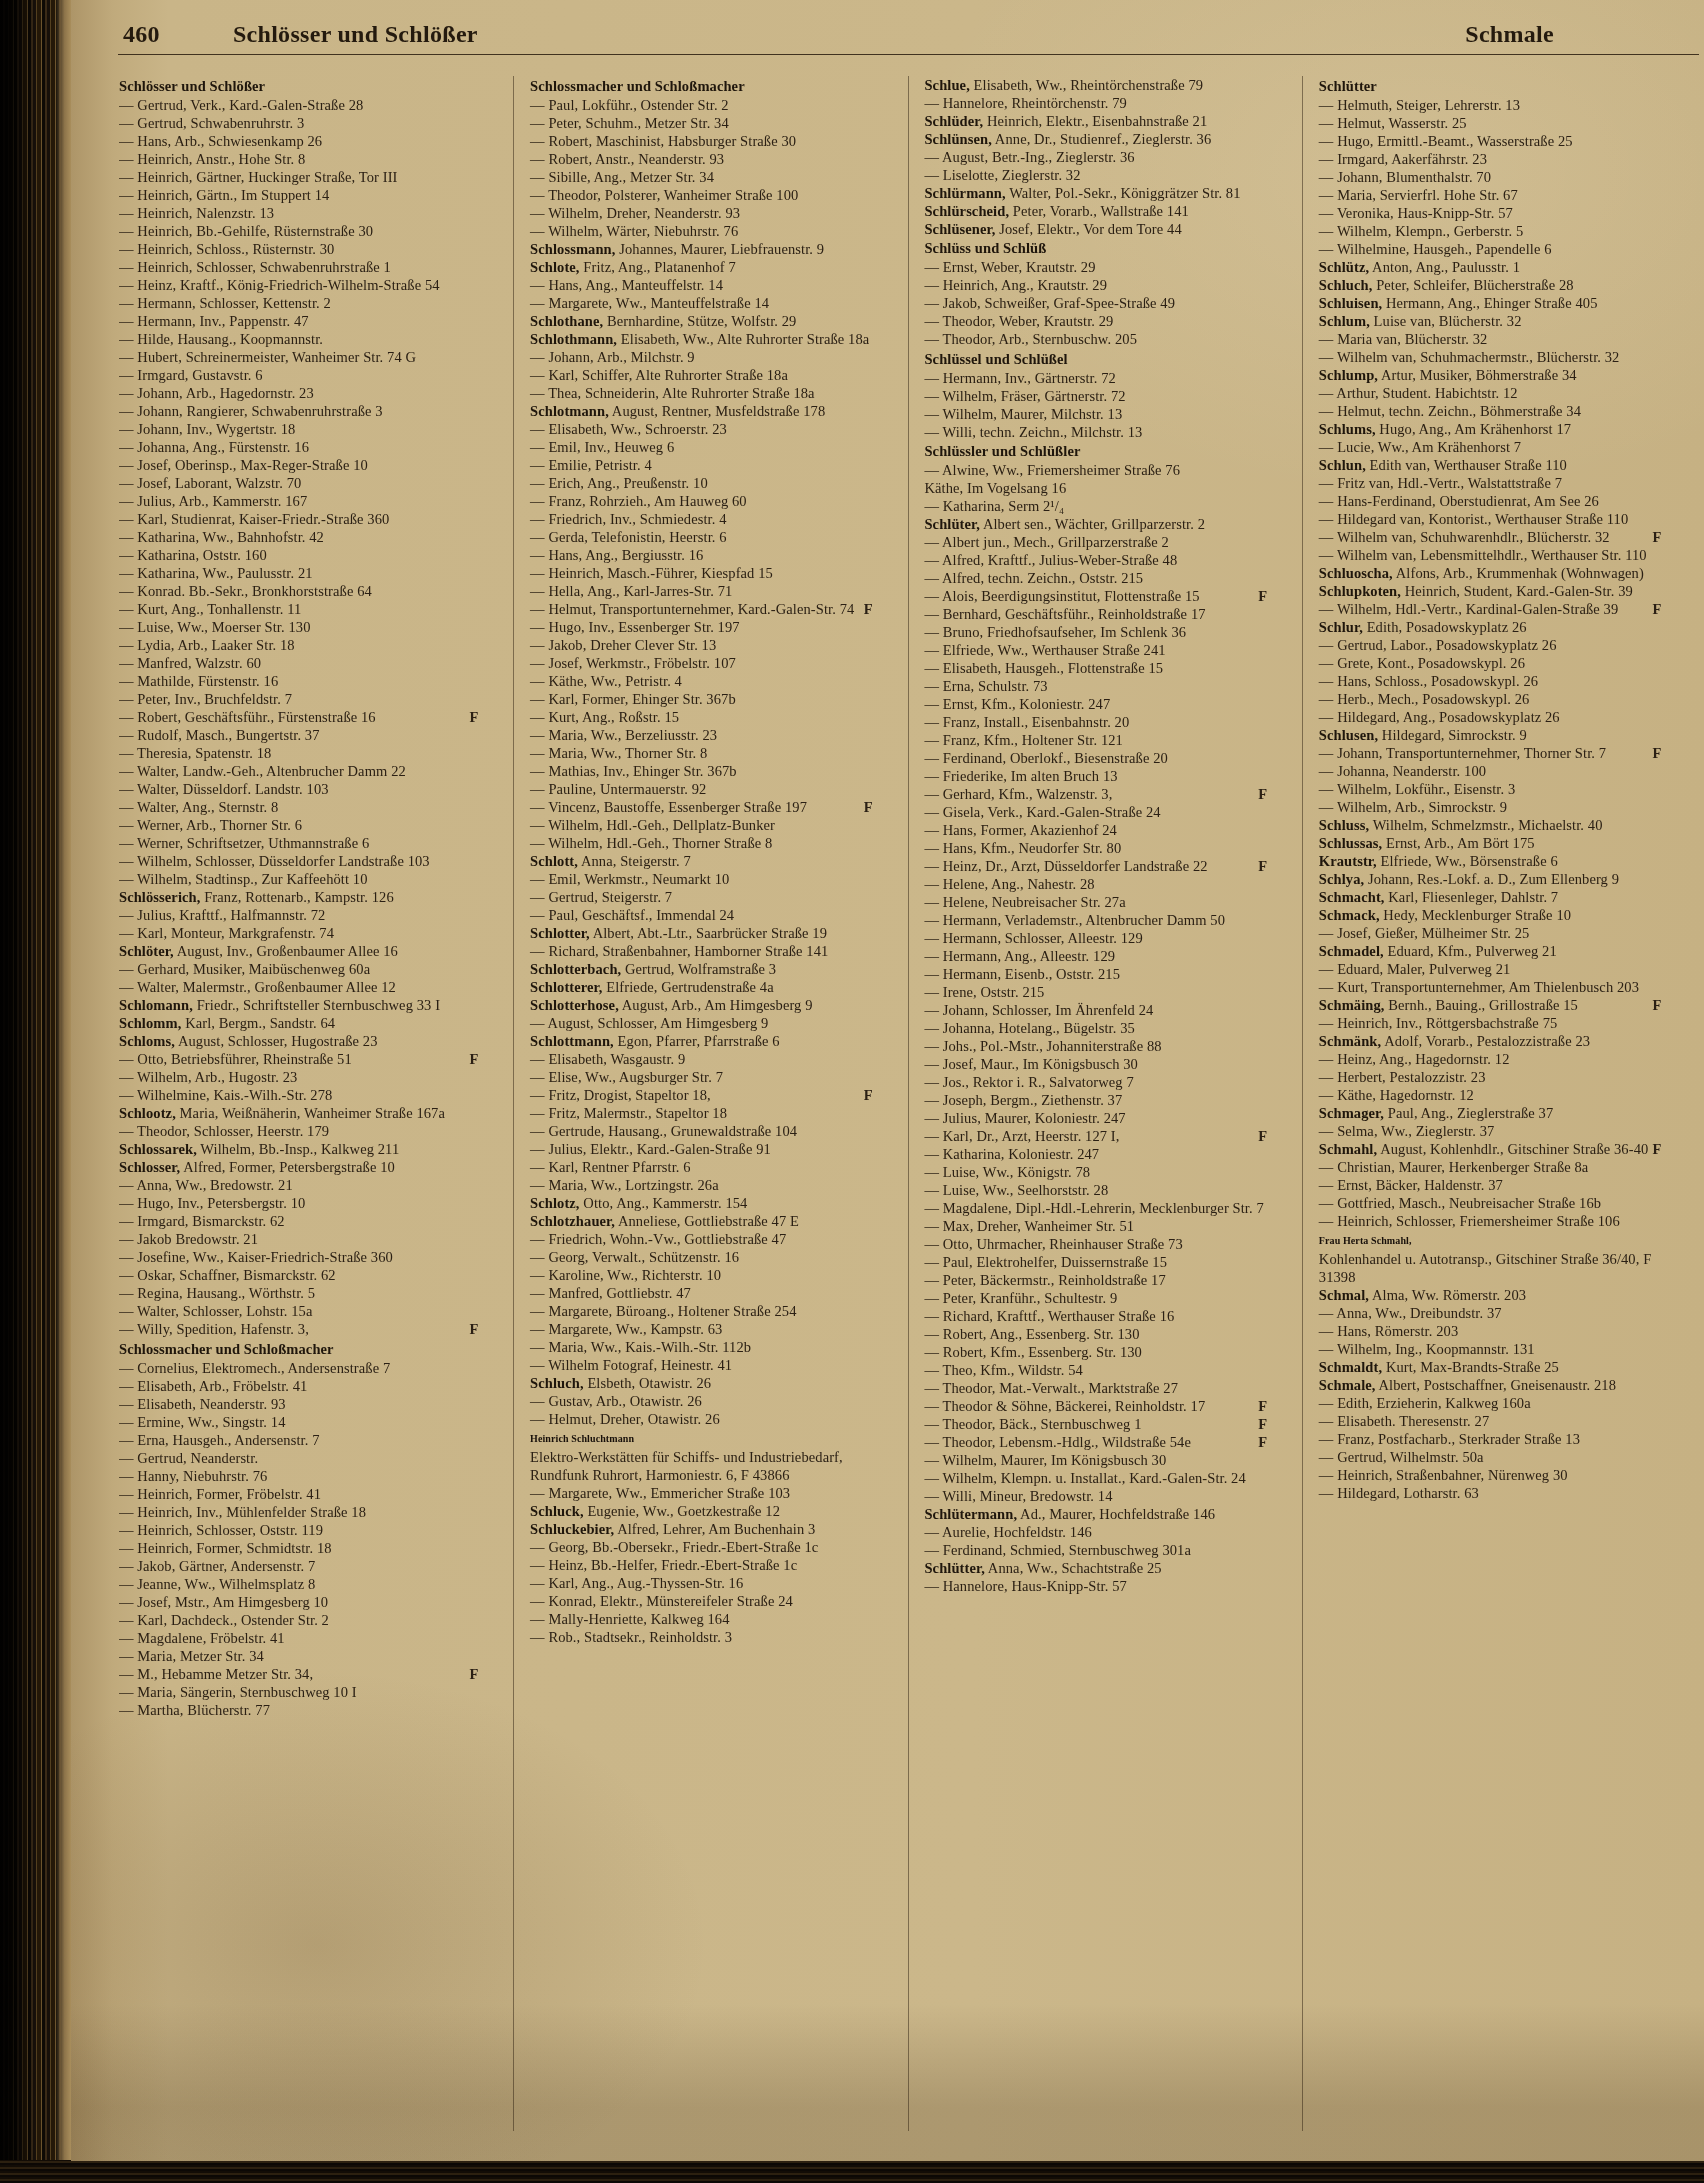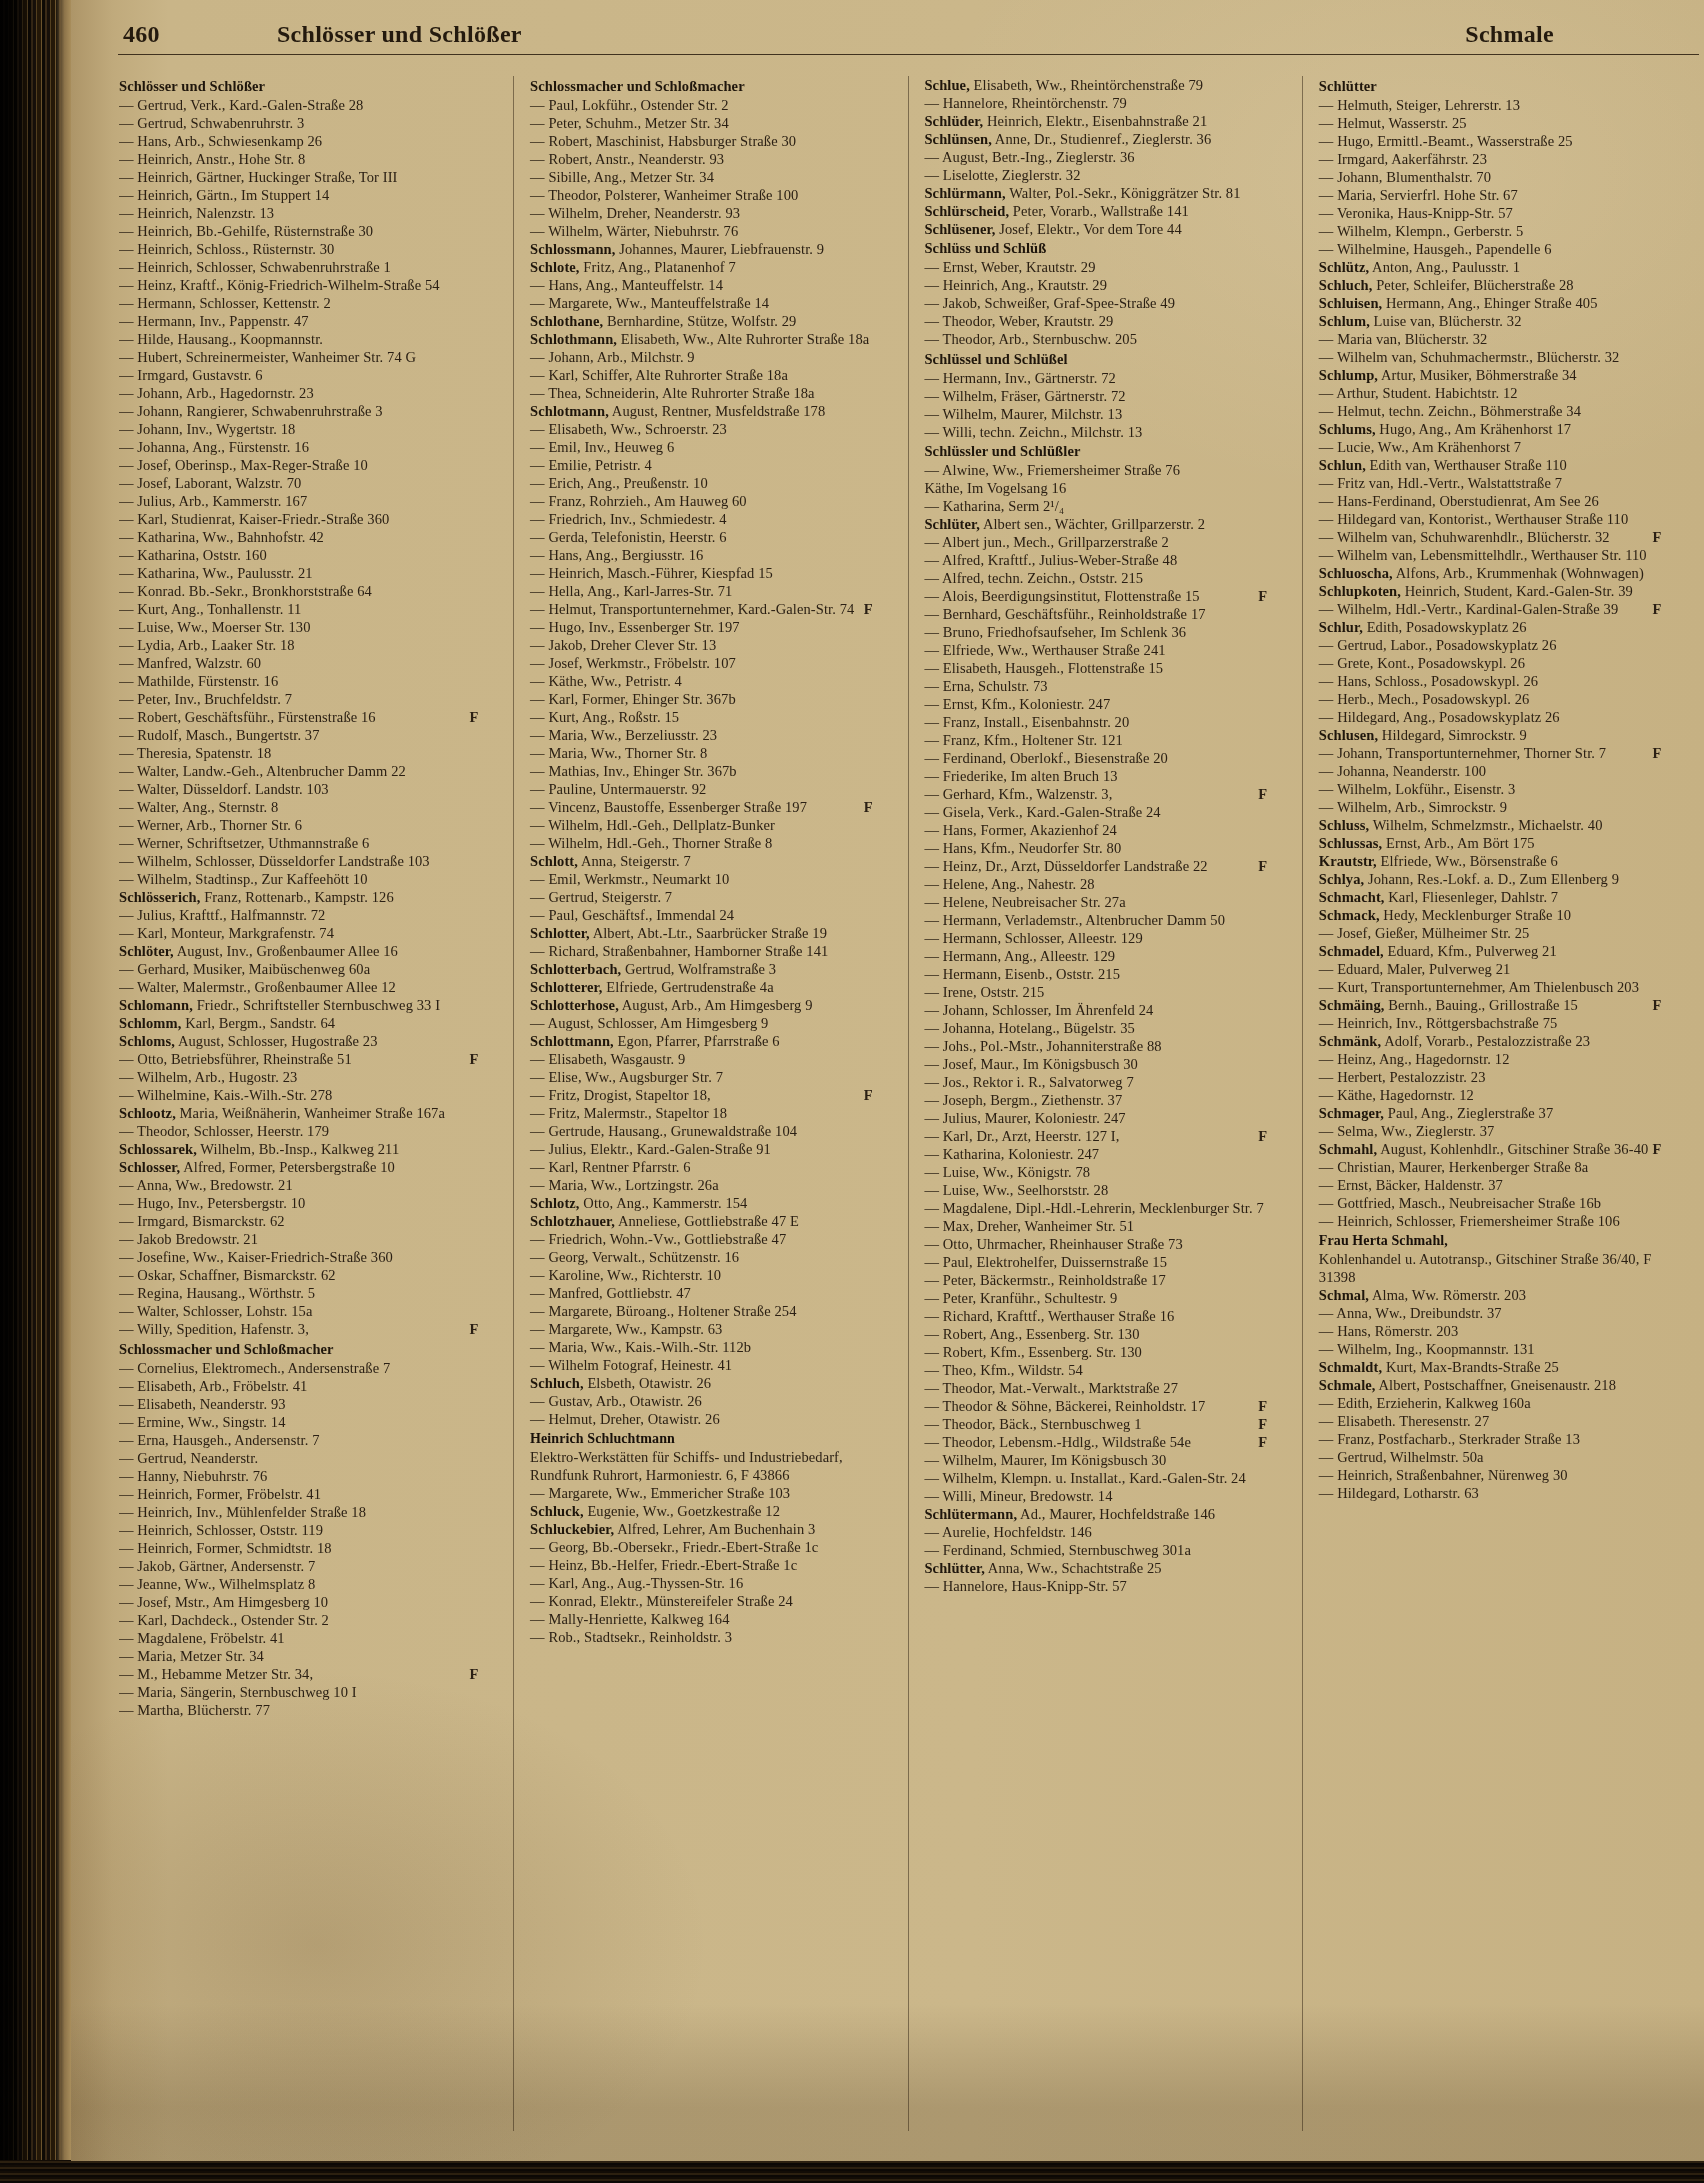--- a/index.html
+++ b/index.html
@@ -23,36 +23,36 @@
   
   .paper{position:absolute;left:71px;top:0;right:0;bottom:22px;
     background:
       radial-gradient(846px 544px at 82% 8%, rgba(255,246,220,.14), transparent 60%),
       radial-gradient(604px 423px at 15% 90%, rgba(80,52,18,.18), transparent 65%),
       linear-gradient(0deg, rgba(62,42,16,.22) 0 54px, rgba(62,42,16,0) 157px),
       linear-gradient(90deg, #ad9568 0px, #c0aa7c 42px, #c9b588 97px, #cbb78a 55%, #c6b183 100%);
     color:#2b2014;}
   
   .running-header{display:flex;align-items:flex-end;padding:20.6px 151px 0 52px;
-    font-weight:bold;font-size:24px;letter-spacing:0.3px;color:#241a0e;gap:44px;}
+    font-weight:bold;font-size:24px;letter-spacing:0.3px;color:#241a0e;}
   .pnum{margin-right:73px;}
   .rh-left{}
   .rh-right{margin-left:auto;}
   .rule{height:1.8px;background:rgba(40,27,13,.85);margin:6px 6px 0 47px;}
   
   .cols{display:grid;grid-template-columns:1fr 1fr 1fr 1fr;
     margin:20.6px 8.5px 0 48px;height:2055px;overflow:hidden;}
   .col{padding:0 35px 0 0;overflow:hidden;}
   .col.rl{border-left:1.2px solid rgba(46,32,16,.5);padding-left:15.7px;}
   .e{font-size:14.5px;line-height:18px;letter-spacing:0.1px;
      padding-left:20.6px;text-indent:-20.6px;position:relative;}
   .e .sn{font-weight:bold;color:#1f160c;}
   .e .fr{position:absolute;right:0;top:0;font-weight:bold;text-indent:0;}
   .hdr{font-weight:bold;color:#1f160c;padding-left:0;text-indent:0;margin:1.2px 0;}
-  .ad{font-weight:bold;font-size:14px;color:#18100a;padding-left:0;text-indent:0;margin-top:1.8px;}
+  .ad{font-weight:bold;font-size:10px;color:#18100a;padding-left:0;text-indent:0;margin-top:1.8px;}
   .cont{padding-left:0;text-indent:0;}
 </style>
 </head>
 <body>
 
 <div class="book">
   <div class="book-edge"></div>
   <div class="bottom-edge"></div>
   <div class="paper">
     <div class="running-header">

